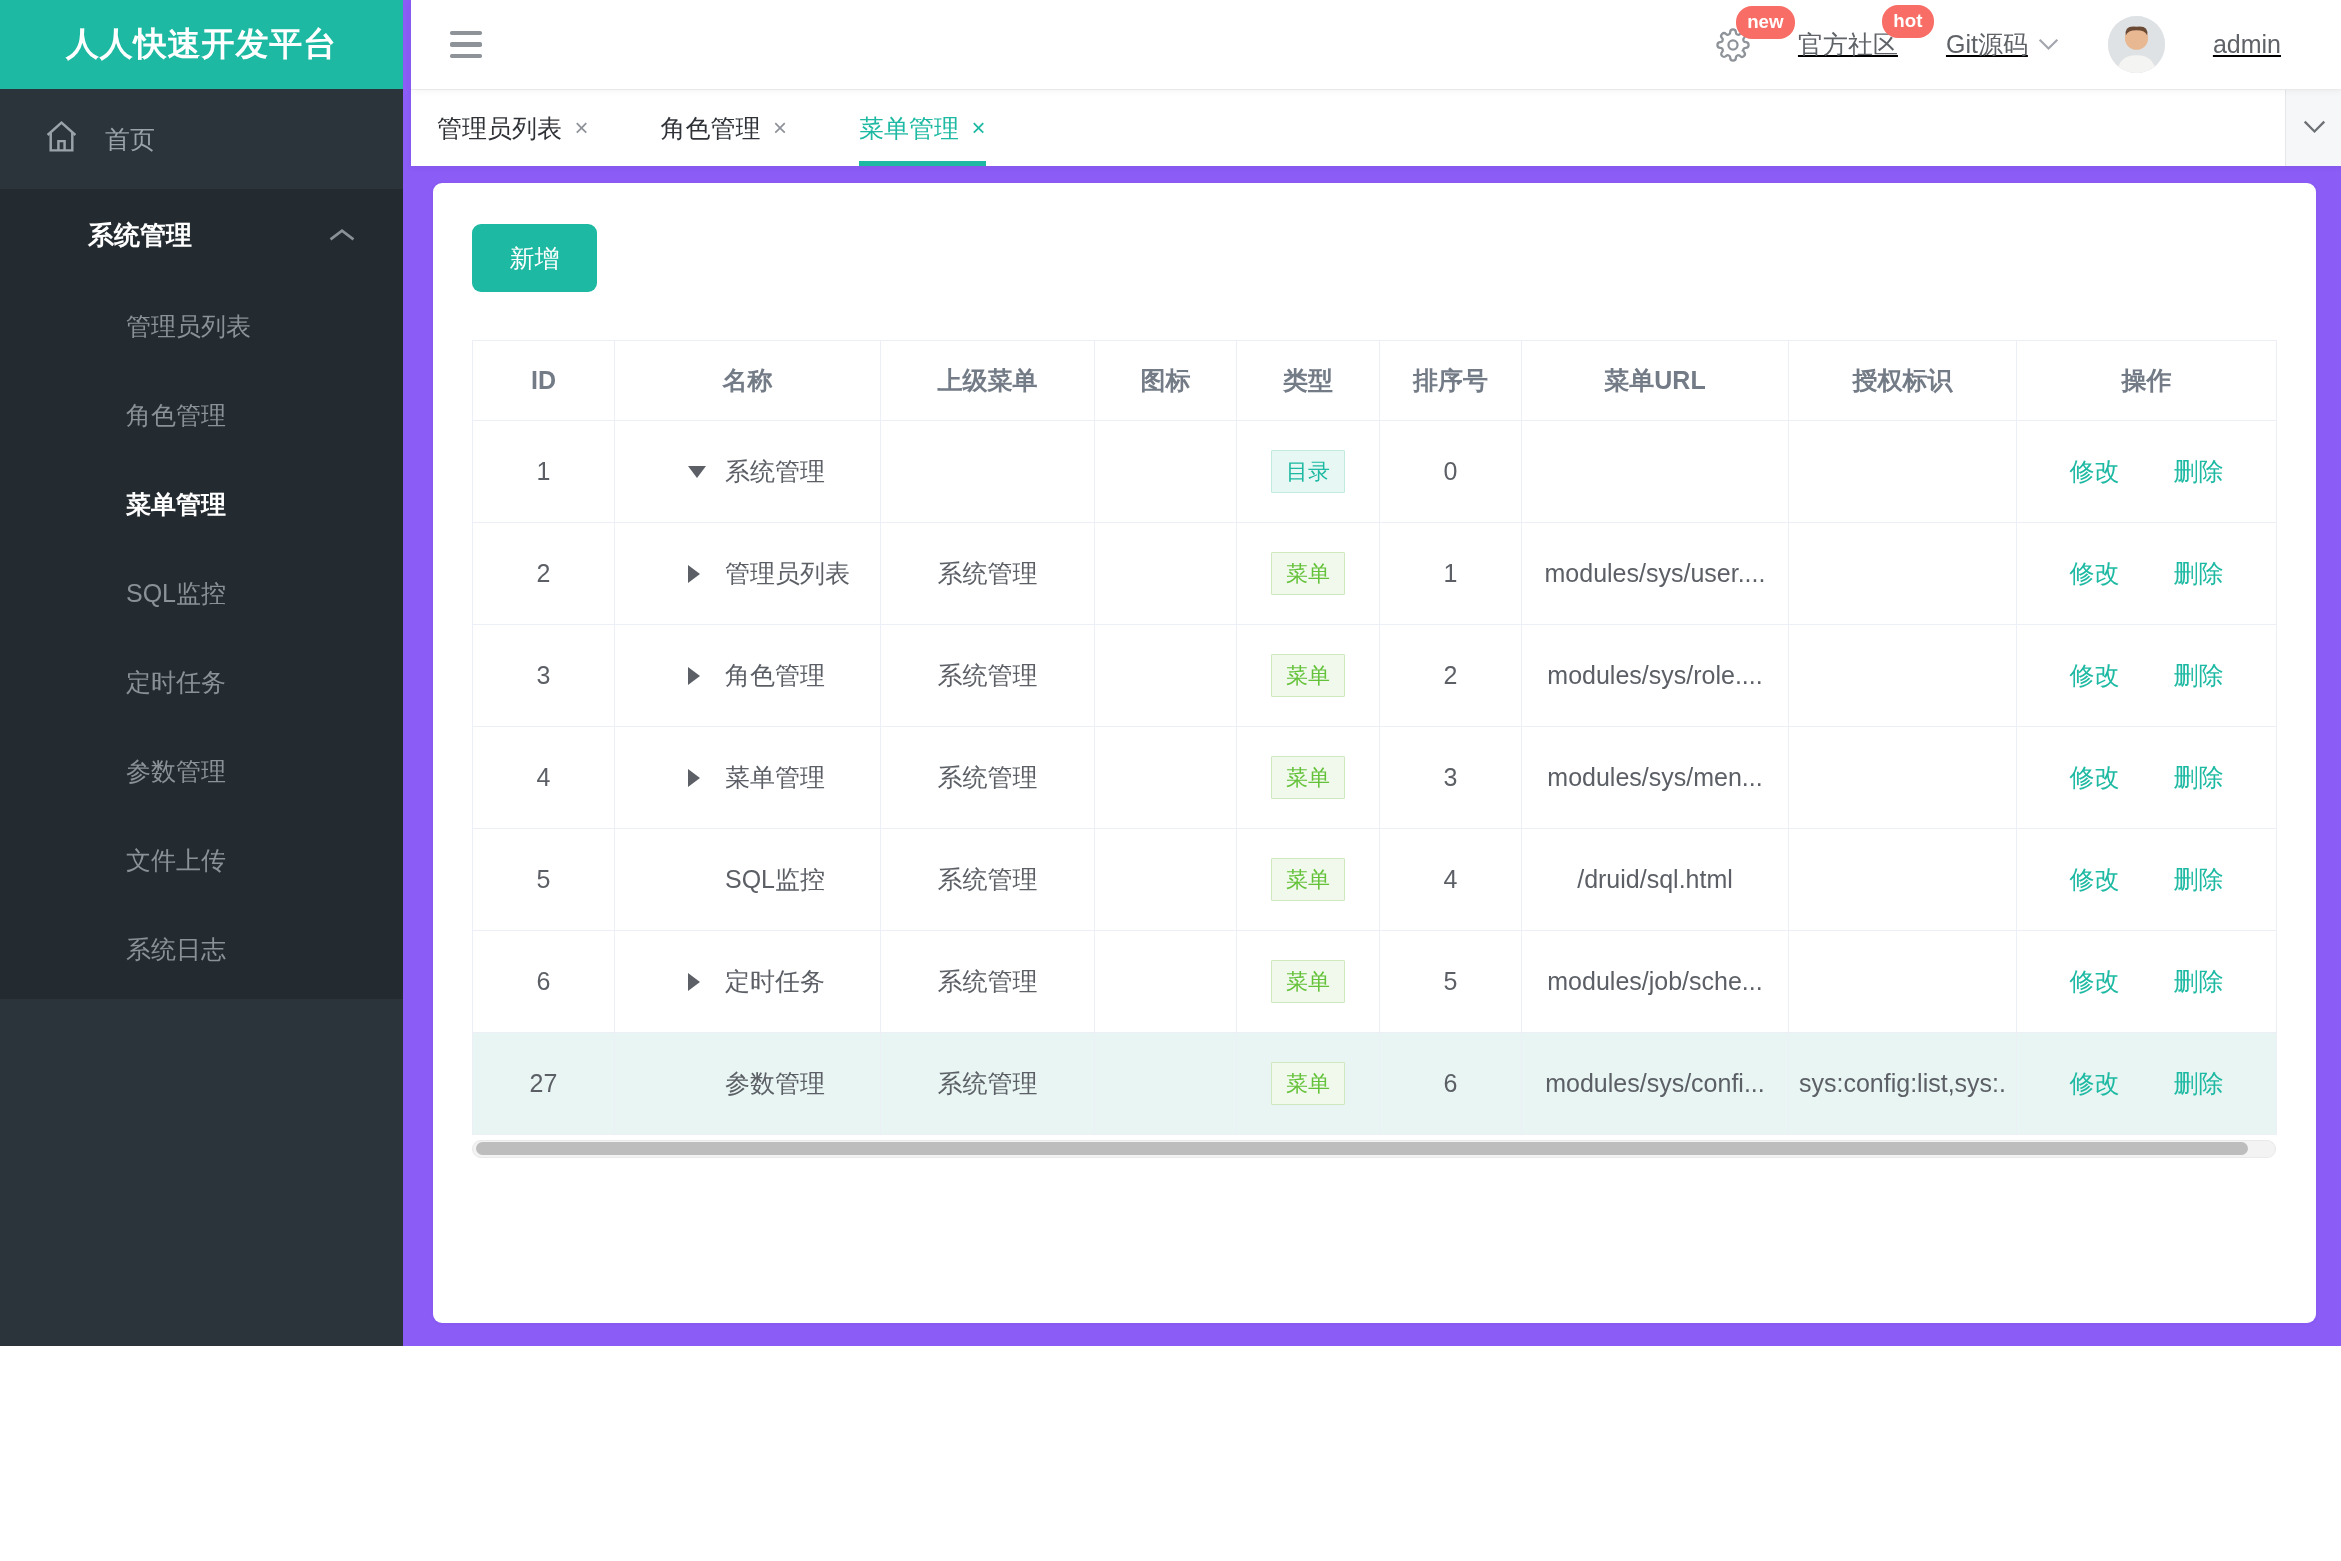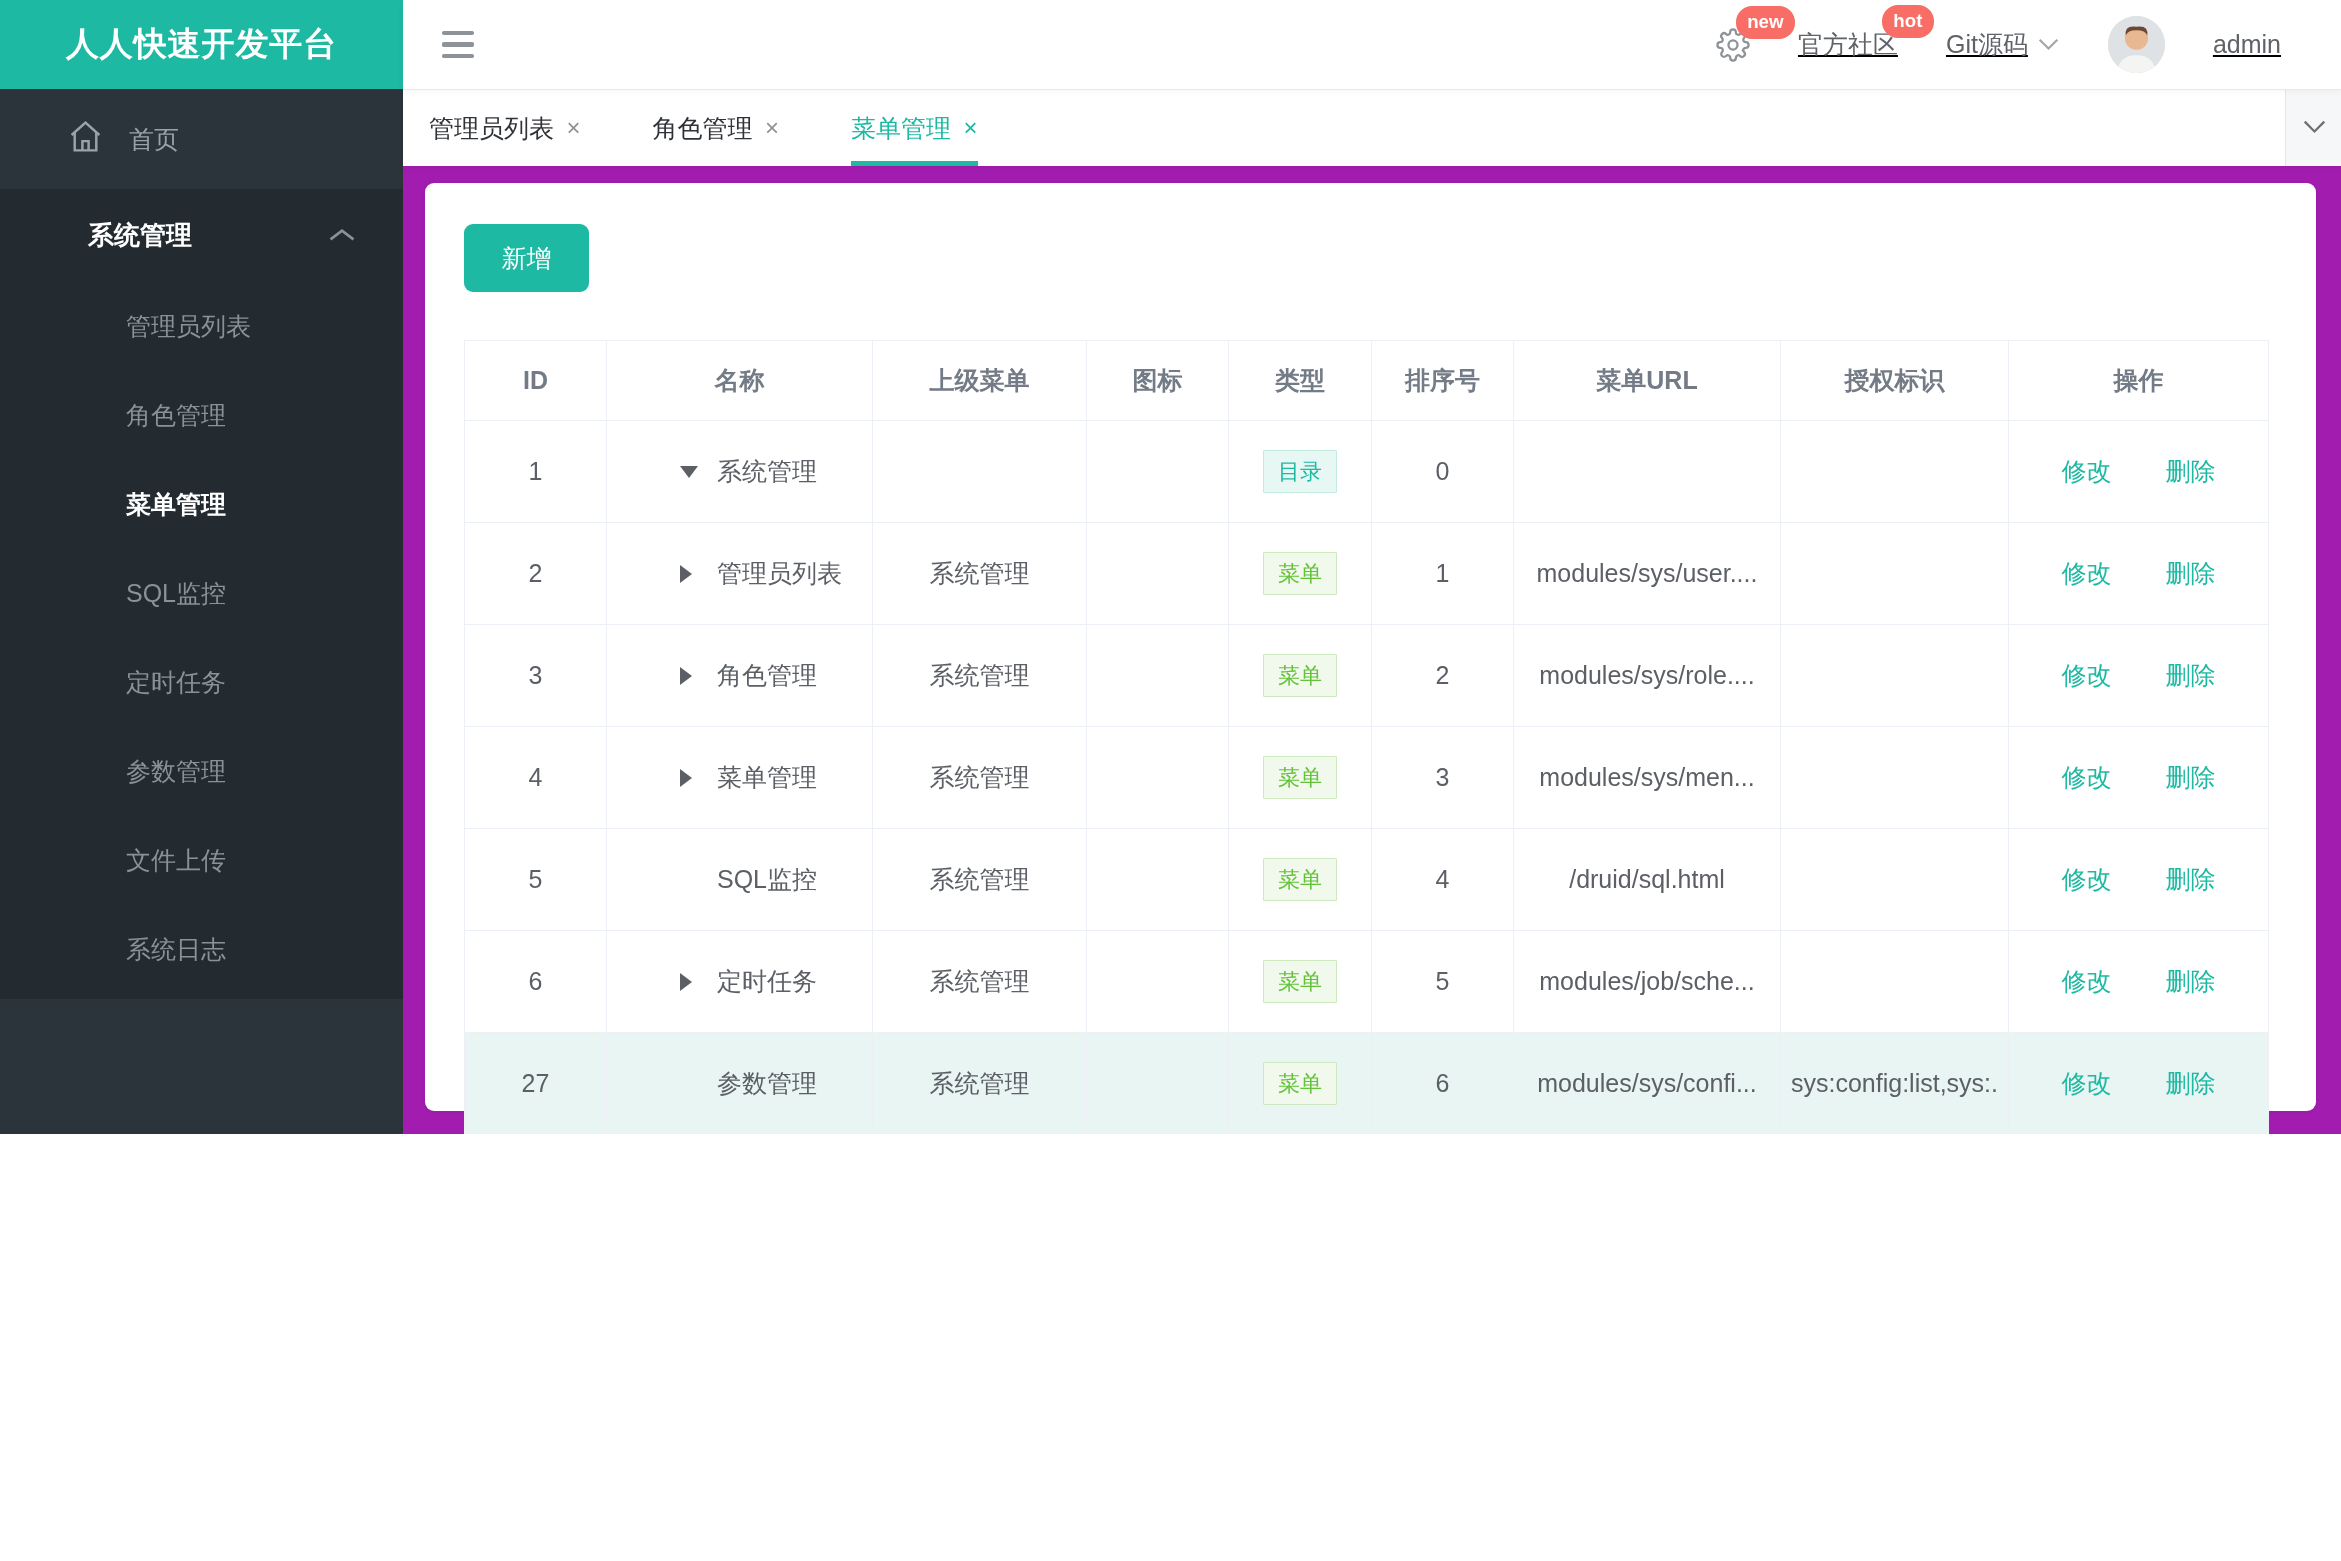--- a/index.html
+++ b/index.html
@@ -1,24 +1,24 @@
 <!DOCTYPE html>
 <html style="font-size:14.2px"><head>
 <meta charset="utf-8">
 <style>
   * { margin:0; padding:0; box-sizing:border-box; }
   html,body { width:2342px; height:1562px; overflow:hidden; }
   body { font-family:"Liberation Sans","DejaVu Sans",sans-serif; }
-  .screen { width:2342px; height:1134px; display:flex; background:#a21caf; }
+  .screen { width:2342px; height:1346px; display:flex; background:#8b5cf6;gap:8px; }
 
   
   .sidebar { width:403px; flex:none; background:#2b343b; display:flex; flex-direction:column; }
   .logo { height:89px; background:#1db9a2; color:#fff; font-size:33px; font-weight:bold;
           display:flex; align-items:center; justify-content:center; letter-spacing:0.9px; flex:none; }
-  .nav-home { height:100px; display:flex; align-items:center; gap:25px; padding-left:67px;
+  .nav-home { height:100px; display:flex; align-items:center; gap:25px; padding-left:43px;
               color:#9aa3a9; font-size:25px; cursor:pointer; }
   .submenu { background:#232b31; padding-bottom:5.3px; }
   .group-title { height:93px; display:flex; align-items:center; justify-content:space-between;
                  padding:0 46px 0 88px; color:#ffffff; font-size:26px; font-weight:bold; cursor:pointer; }
   .sub-item { height:89px; display:flex; align-items:center; padding-left:126px;
               color:#8a9297; font-size:25px; cursor:pointer; }
   .sub-item.active { color:#ffffff; font-weight:bold; }
   .sidebar-fill { flex:1; background:#2b343b; }
 
   

